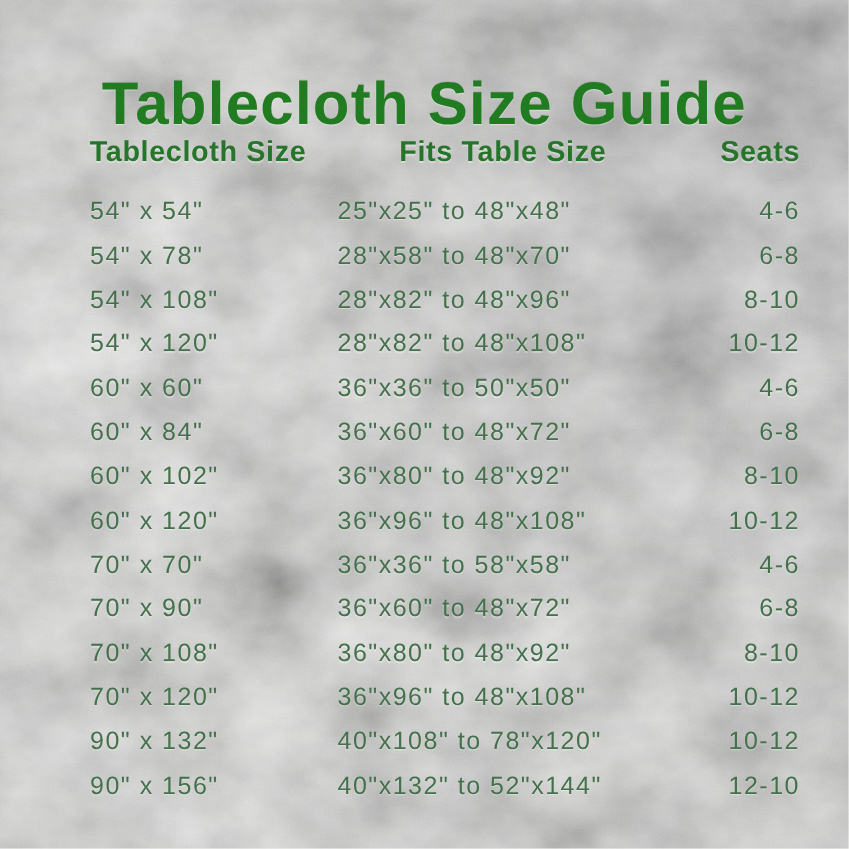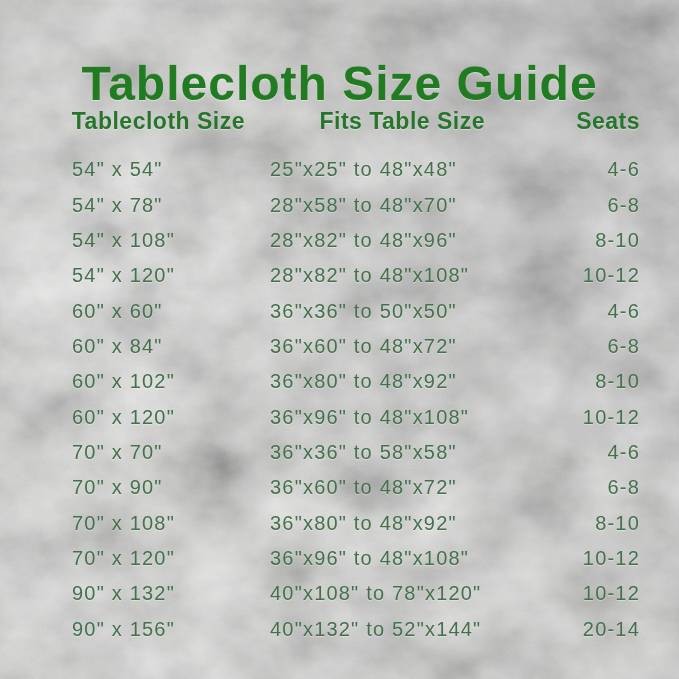--- a/index.html
+++ b/index.html
@@ -199,18 +199,18 @@
 
       <div class="row">
         <div class="c1">90" x 132"</div>
         <div class="c2">40"x108" to 78"x120"</div>
         <div class="c3">10-12</div>
       </div>
 
       <div class="row">
         <div class="c1">90" x 156"</div>
         <div class="c2">40"x132" to 52"x144"</div>
-        <div class="c3">20-14</div>
+        <div class="c3">12-10</div>
       </div>
     </div>
 
   </div>
 </div>
 
 </body></html>

